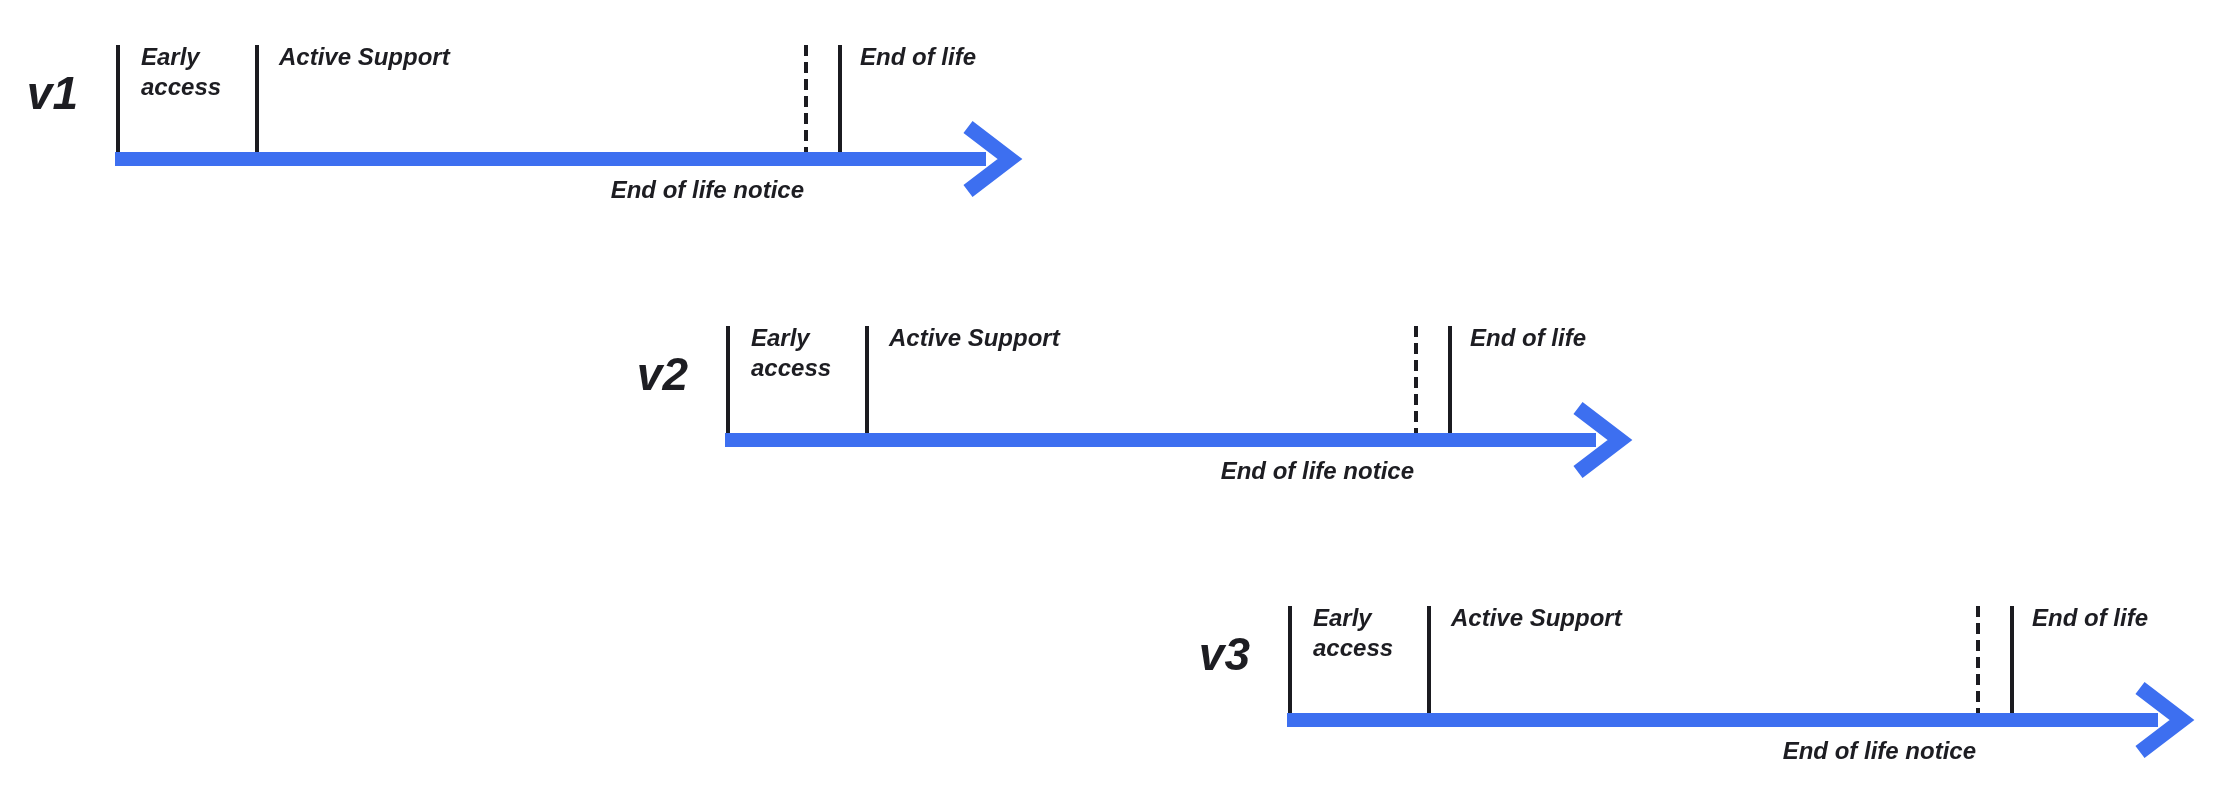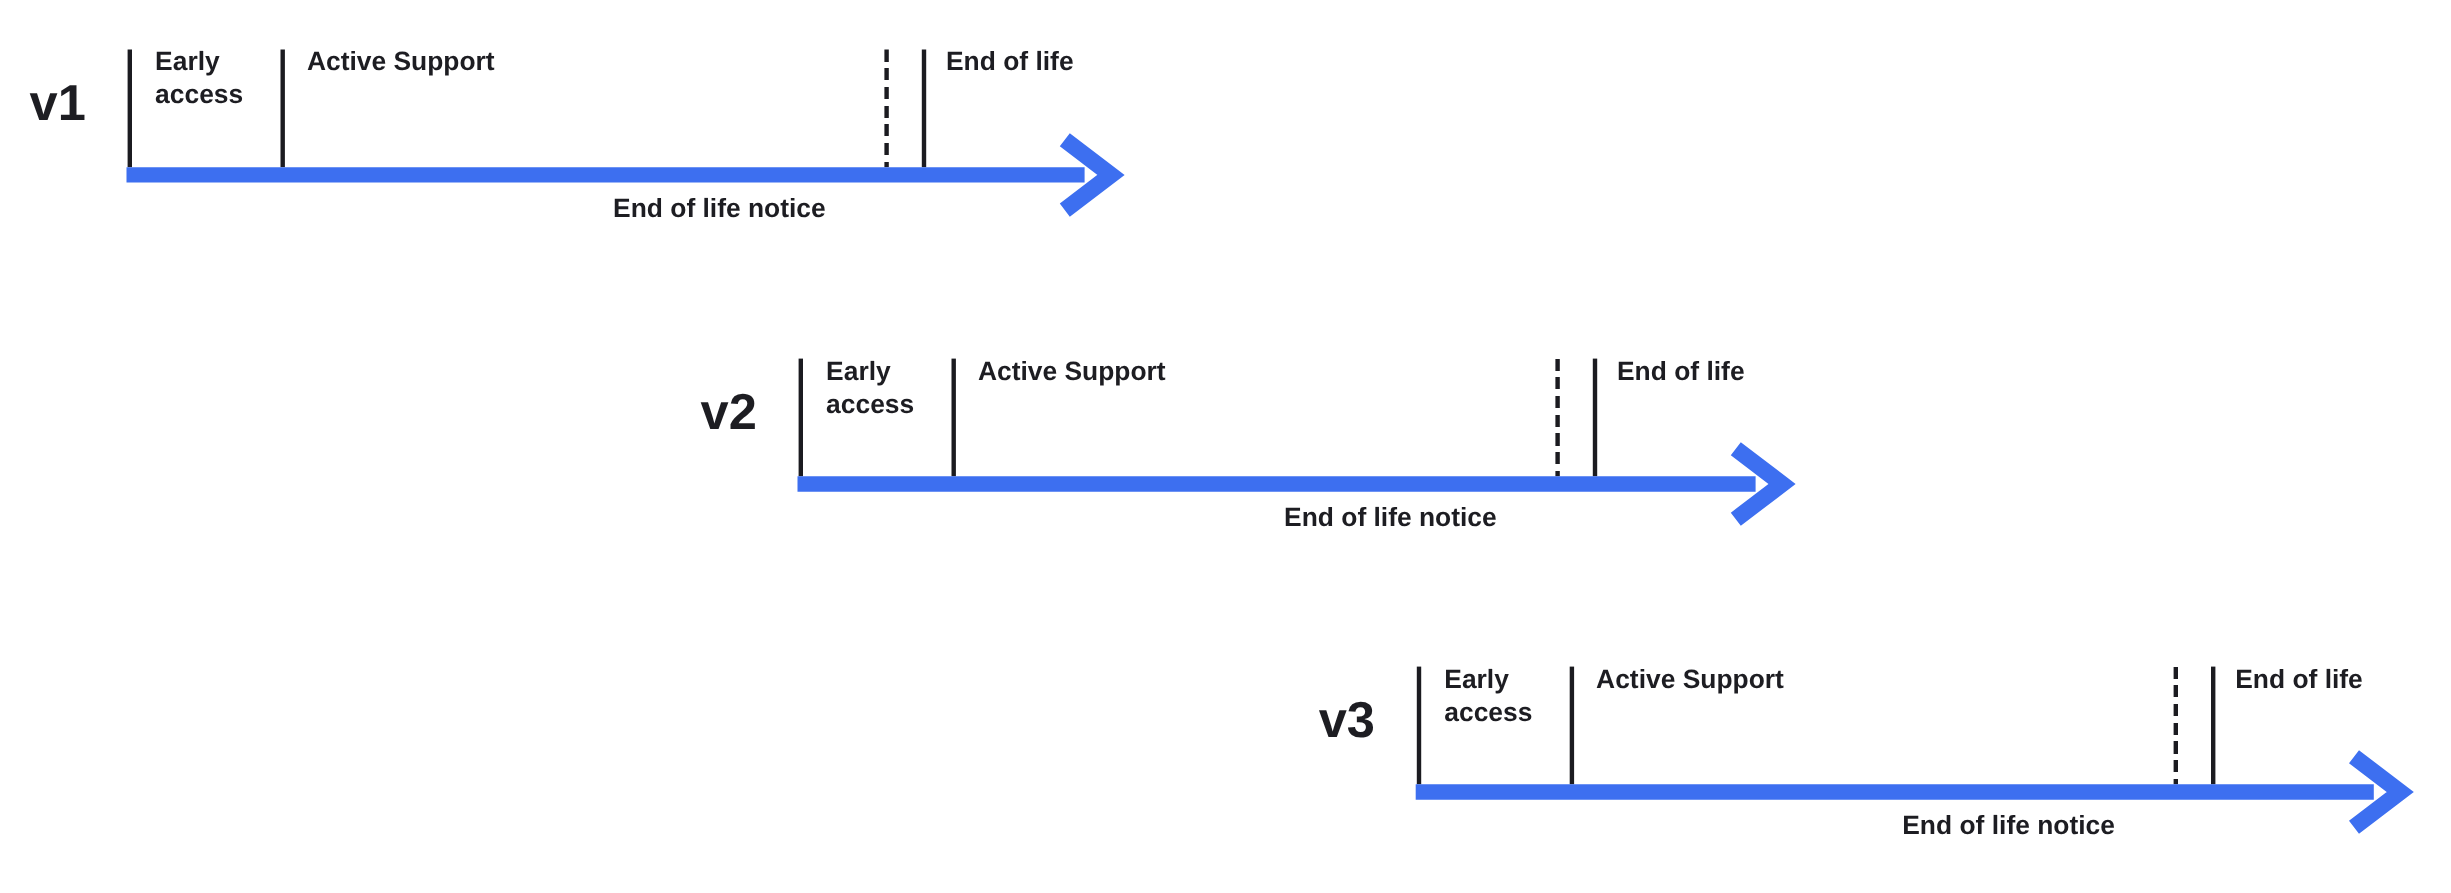--- a/index.html
+++ b/index.html
@@ -10,21 +10,21 @@
   }
   * { margin: 0; padding: 0; box-sizing: border-box; }
   html, body {
     width: 2228px; height: 812px;
     background: var(--background);
     font-family: "Liberation Sans", "DejaVu Sans", sans-serif;
     overflow: hidden;
   }
   .canvas { position: relative; width: 2228px; height: 812px; }
 
-  .timeline { position: absolute; width: 960px; height: 190px; }
+  .timeline { position: absolute; width: 960px; height: 190px; font-style: italic; }
   .timeline.row-0 { left: 118px; top: 43px; }
   .timeline.row-1 { left: 728px; top: 324px; }
   .timeline.row-2 { left: 1290px; top: 604px; }
 
   .version-label {
     position: absolute; left: -116px; top: 24px; width: 76px;
     text-align: right;
     font-size: 46px; font-weight: 700; line-height: 52px;
     color: var(--text);
   }
@@ -47,21 +47,21 @@
     font-size: 24px; font-weight: 700; line-height: 30px;
     color: var(--text);
     white-space: pre-line;
   }
   .phase-label.early  { left: 23px; }
   .phase-label.active { left: 161px; white-space: nowrap; }
   .phase-label.eol    { left: 742px; white-space: nowrap; }
 
   .notice-label {
     position: absolute; top: 130px; left: 386px; width: 300px;
-    text-align: center;
+    text-align: right;
     font-size: 24px; font-weight: 700; line-height: 34px;
     color: var(--text);
     white-space: nowrap;
   }
 
   .arrow-svg {
     position: absolute; left: -4px; top: 76px;
     width: 920px; height: 84px;
     overflow: visible;
   }

